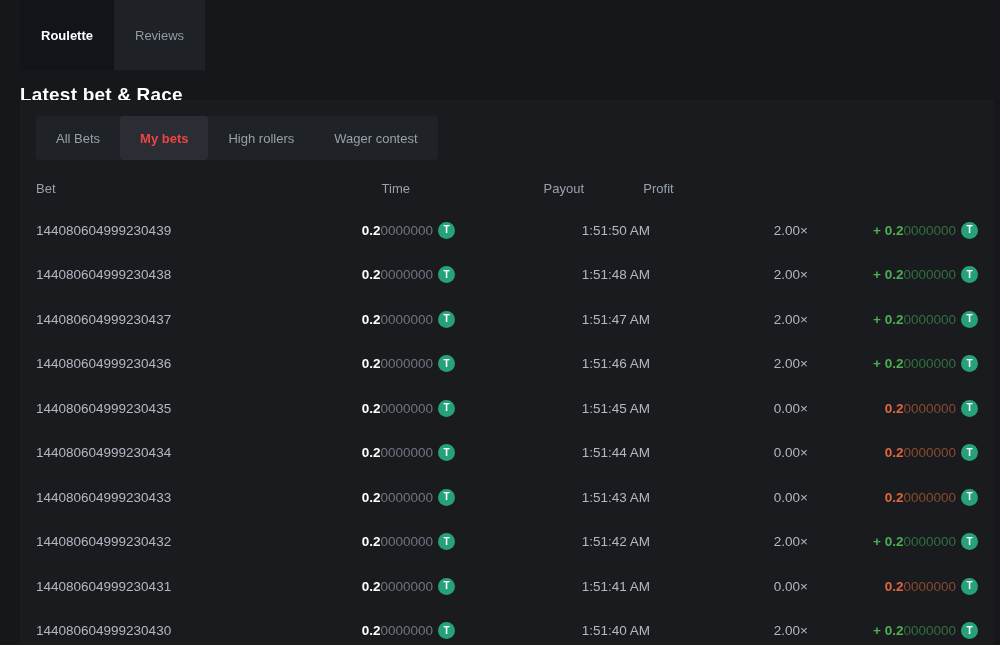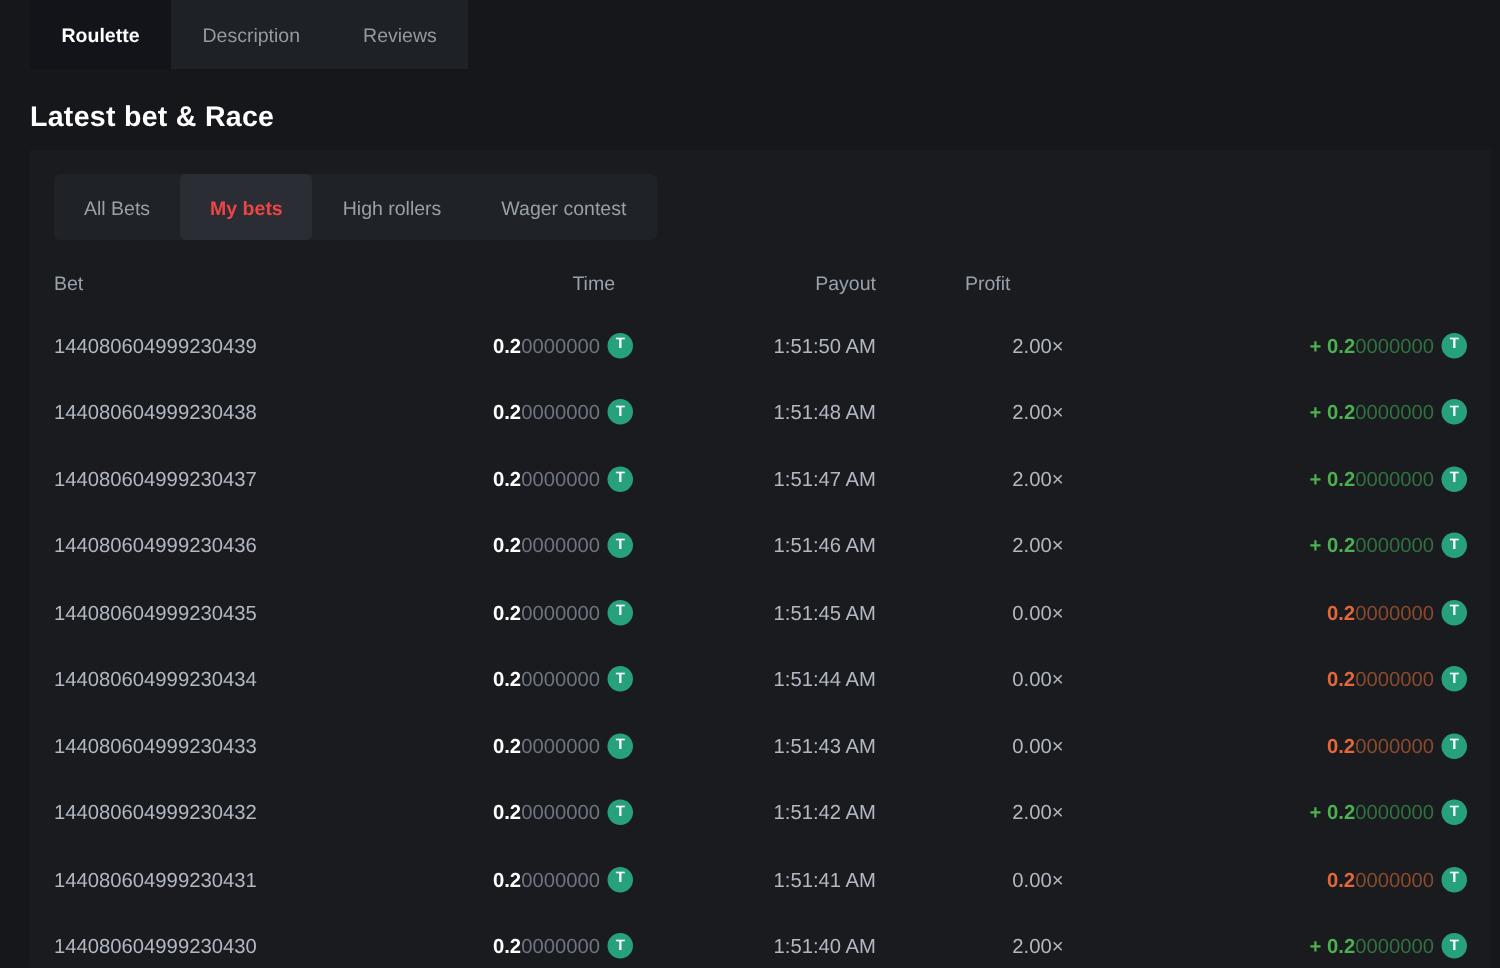--- a/index.html
+++ b/index.html
@@ -4,38 +4,38 @@
 <style>
   html,body{margin:0;padding:0;}
   body{
     width:1000px;height:645px;overflow:hidden;position:relative;
     background:#15171a;
     font-family:"Liberation Sans","DejaVu Sans",sans-serif;
     -webkit-font-smoothing:antialiased;
   }
   
   .top-tabs{position:absolute;left:20px;top:0;display:flex;background:#1e2126;}
-  .top-tab{height:38px;display:flex;align-items:center;padding:4px 21px;
+  .top-tab{height:38px;display:flex;align-items:center;padding:16px 21px;
     font-size:13px;color:#949aa3;cursor:pointer;white-space:nowrap;}
   .top-tab.active{background:#12141a;color:#ffffff;font-weight:700;}
   
-  .heading{position:absolute;left:20px;top:68px;margin:0;
+  .heading{position:absolute;left:20px;top:84px;margin:0;
     font-size:19px;font-weight:600;color:#ffffff;letter-spacing:.2px;}
   
   .panel{position:absolute;left:20px;top:100px;width:974px;height:620px;
     background:#191b1f;box-sizing:border-box;padding:16px;}
   
   .pill-tabs{display:inline-flex;background:#1f2227;border-radius:4px;overflow:hidden;}
   .pill-tab{height:44px;display:flex;align-items:center;padding:0 20px;
     font-size:13px;color:#98a0a8;cursor:pointer;white-space:nowrap;}
   .pill-tab.active{background:#2a2e34;color:#ef4444;font-weight:700;border-radius:4px;}
   
   .thead,.trow{display:grid;grid-template-columns:206px 180px 174px 125px 1fr;align-items:center;}
   .thead{margin-top:8px;height:40px;font-size:13px;color:#99a1ab;}
-  .trow{height:44.5px;font-size:13.5px;color:#b2b8c2;}
+  .trow{height:44.5px;font-size:13.5px;color:#b2b8c2;gap:33px;}
   .h-bet{padding-right:30px;}
   .h-time,.h-payout{text-align:right;padding-right:12px;}
   .h-profit{text-align:center;}
   .c-id{color:#b2b8c2;cursor:pointer;}
   .c-bet,.c-profit{display:flex;justify-content:flex-end;align-items:center;gap:5px;}
   .c-time,.c-payout{text-align:right;padding-right:12px;}
   .amt b{font-weight:700;}
   .c-bet .amt b{color:#ffffff;}
   .c-bet .zeros{color:#6e7580;}
   .trow.win .c-profit .amt b{color:#4caf50;}
@@ -44,21 +44,20 @@
   .trow.loss .c-profit .zeros{color:#8a4a2c;}
   .coin{width:17px;height:17px;border-radius:50%;background:#27a17c;flex:0 0 17px;
     display:flex;align-items:center;justify-content:center;
     color:#ffffff;font-size:10px;font-weight:800;line-height:1;}
 </style>
 </head>
 <body>
 
 <nav class="top-tabs">
   <div class="top-tab active">Roulette</div>
-  <div class="top-tab">Description</div>
   <div class="top-tab">Reviews</div>
 </nav>
 
 <h1 class="heading">Latest bet &amp; Race</h1>
 
 <section class="panel">
   <div class="pill-tabs">
     <div class="pill-tab">All Bets</div>
     <div class="pill-tab active">My bets</div>
     <div class="pill-tab">High rollers</div>

